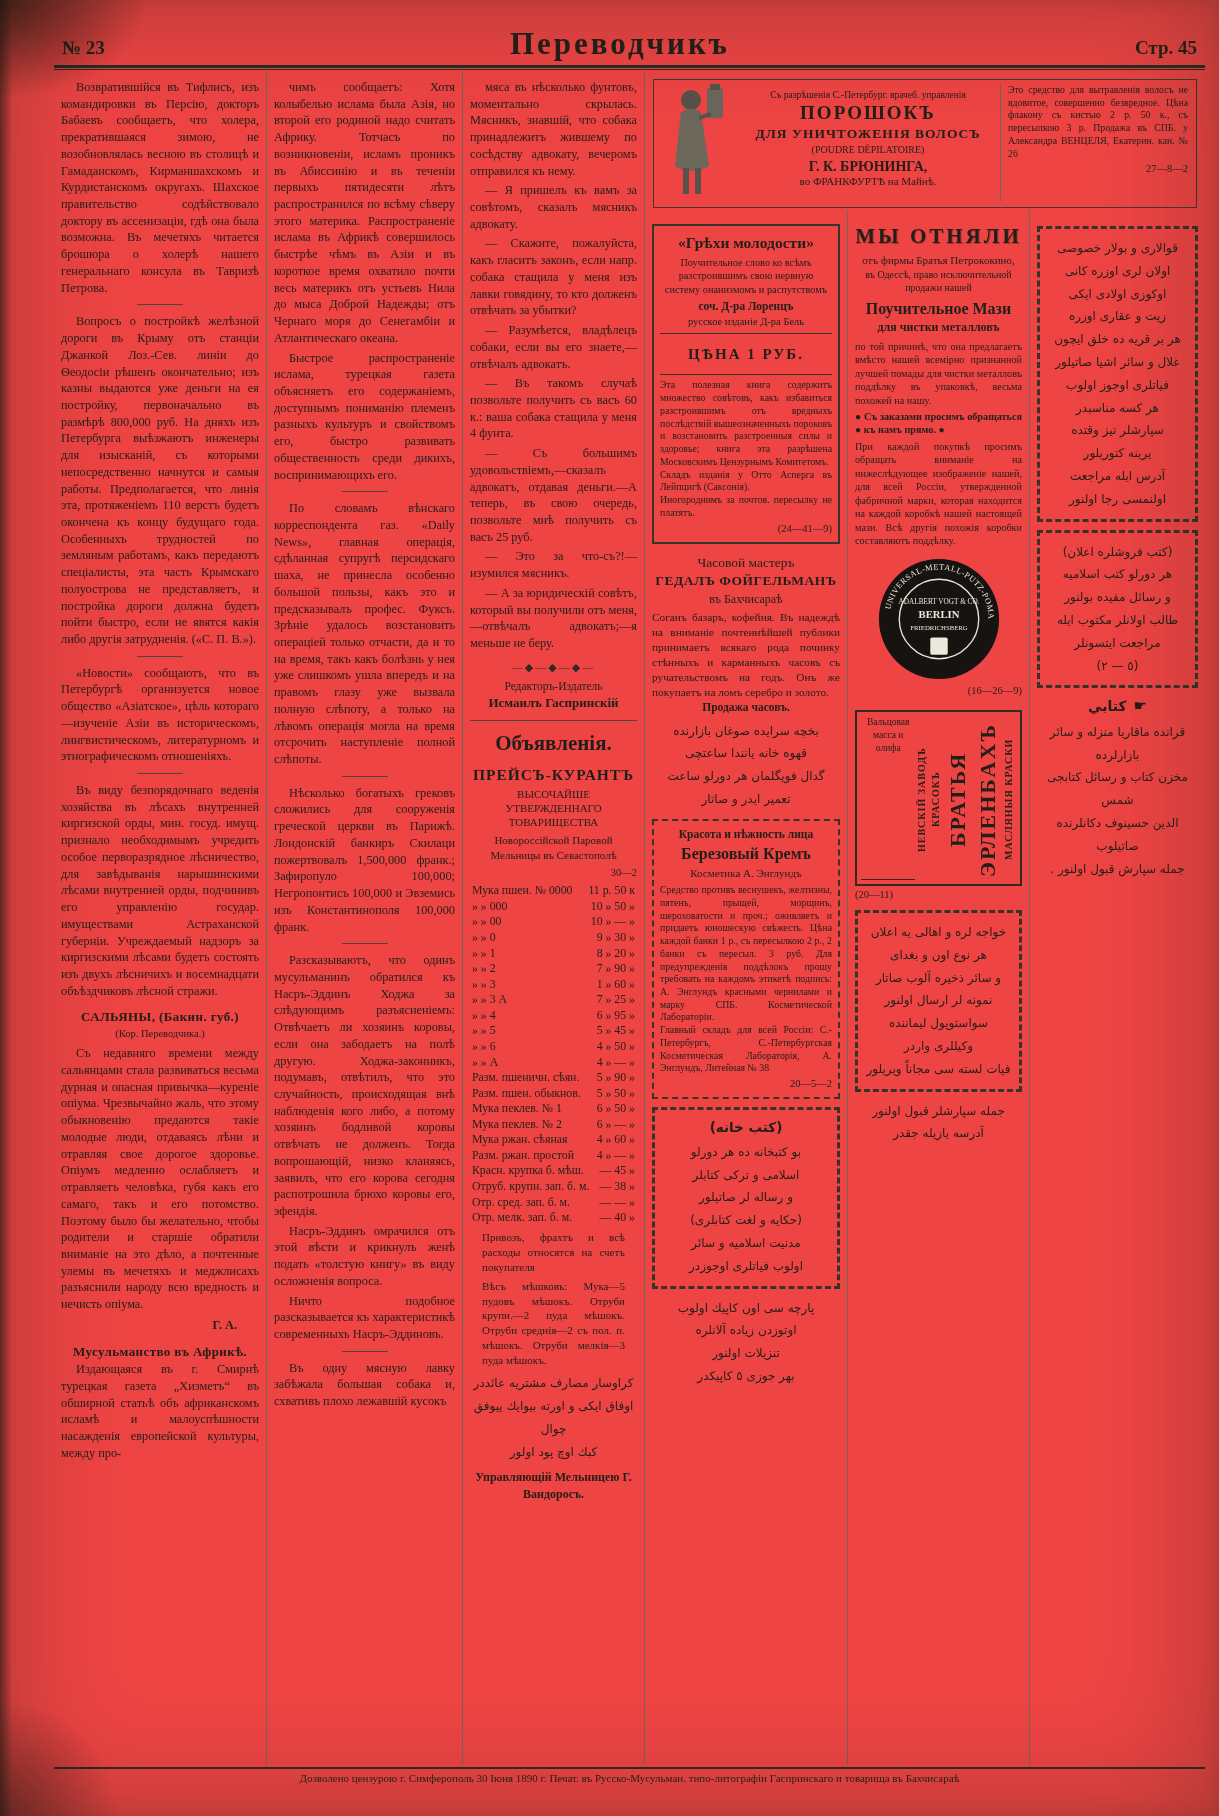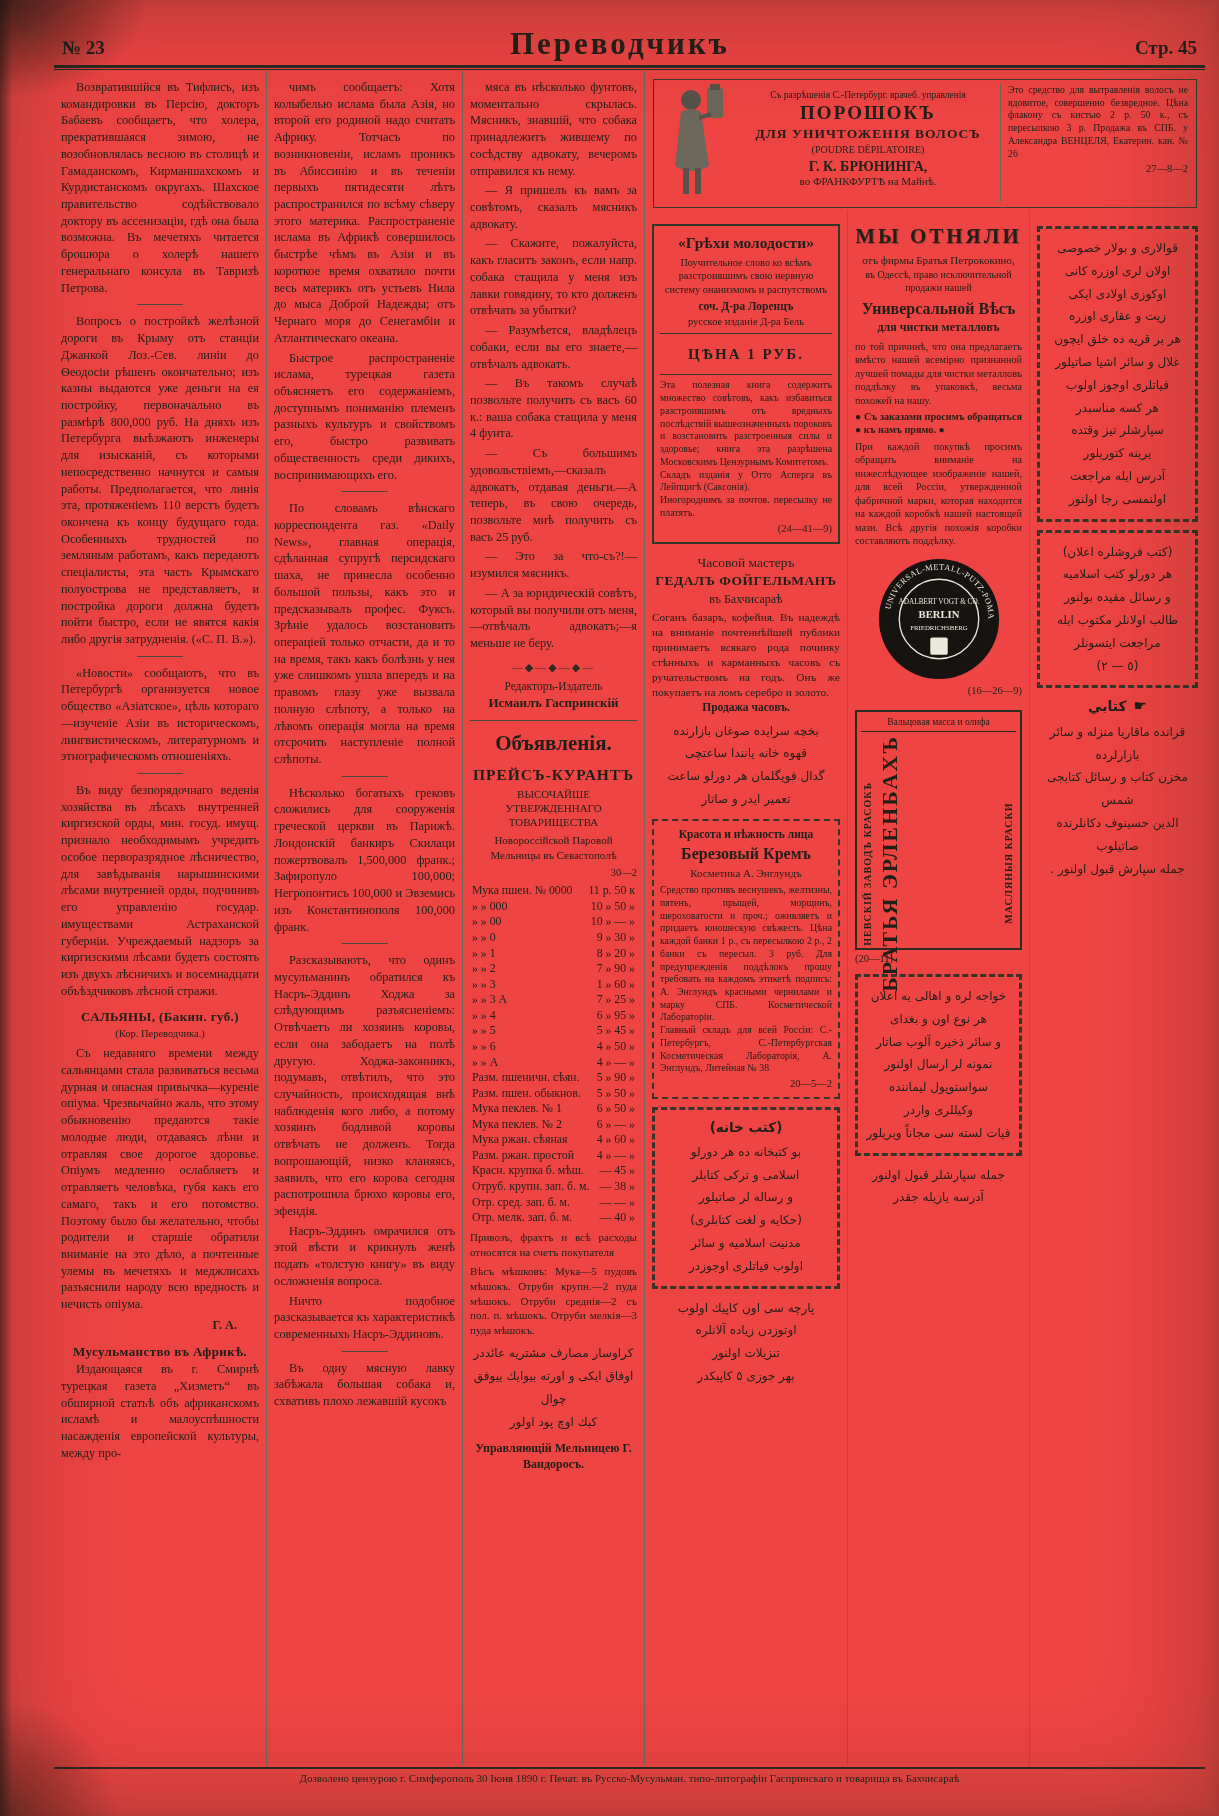--- a/index.html
+++ b/index.html
@@ -40,21 +40,21 @@
 
   .ornament{text-align:center;font-size:11px;letter-spacing:2px;margin:8px 0 4px;color:#2e2b24}
   .editor1{text-align:center;font-size:11.5px;margin-top:2px}
   .editor2{text-align:center;font-size:13px;font-weight:bold;margin-bottom:6px}
   .ads-title{text-align:center;font-weight:bold;font-size:21px;margin:8px 0 6px;border-top:1px solid #4b473e;padding-top:8px}
   .pk-title{text-align:center;font-weight:bold;font-size:15.5px;letter-spacing:1px;margin-top:4px}
   .pk-sub{text-align:center;font-size:11px;line-height:1.3;margin:2px 0 4px}
   .pricelist{margin:3px 0}
   .pr{display:flex;justify-content:space-between;font-size:11.8px;line-height:1.32;padding:0 2px}
   .pr .r2{white-space:nowrap}
-  .smallnote{font-size:11px;text-align:justify;margin:4px 0}
+  .smallnote{font-size:11px;text-align:justify;margin:4px 12px}
   .manager{font-size:12px;text-align:center;font-weight:bold;margin-top:6px}
 
   .ar{direction:rtl;font-family:"DejaVu Sans",sans-serif;font-size:12px;line-height:1.9;text-align:center}
   .arblock{margin:4px 0}
 
   .powder-ad{border:1px solid #3e3a32;margin:8px 8px 2px;padding:4px 8px 5px;overflow:hidden}
   .powder-permit{font-size:9.5px;text-align:center;margin-bottom:2px}
   .powder-row{display:flex;gap:8px;align-items:stretch}
   .powder-girl{flex:none;width:74px;display:flex;align-items:center;justify-content:center}
   .powder-titles{flex:1;text-align:center;padding-top:6px}
@@ -87,21 +87,21 @@
   .ornate .heading{direction:rtl;font-family:"DejaVu Sans",sans-serif;font-weight:bold;text-align:center;font-size:13.5px;margin-bottom:4px}
 
   .mazi-title{text-align:center;font-weight:bold;font-size:21px;letter-spacing:3px;margin-top:4px;text-shadow:1px 1px 0 rgba(40,36,28,.35)}
   .mazi2{text-align:center;font-size:11px;margin-top:2px}
   .mazi3{text-align:center;font-size:10px}
   .mazi4{text-align:center;font-weight:bold;font-size:16px;margin-top:3px}
   .mazi5{text-align:center;font-weight:bold;font-size:12px;margin-bottom:4px}
   .mazibody{font-size:10.2px;line-height:1.32;text-align:justify;margin-bottom:3px}
 
   .logo-wrap{display:flex;justify-content:center;margin:8px 0 0}
-  .erlen{border:2px solid #2e2b24;margin-top:12px;padding:4px;height:240px;display:flex;flex-direction:column}
+  .erlen{border:2px solid #2e2b24;margin-top:12px;padding:4px;height:176px;display:flex;flex-direction:row}
   .erlen-top{text-align:center;font-size:9.5px;border-bottom:1px solid #2e2b24;padding-bottom:2px}
   .erlen-row{display:flex;flex:1;justify-content:space-between;align-items:stretch;padding-top:3px}
   .vside{writing-mode:vertical-rl;transform:rotate(180deg);font-size:10px;font-weight:bold;letter-spacing:1px;text-align:center}
   .vmain{writing-mode:vertical-rl;transform:rotate(180deg);font-size:22px;font-weight:bold;letter-spacing:2px;text-align:center;flex:1}
 
   .hand{font-family:"DejaVu Sans",sans-serif;font-size:15px;margin-left:2px}
   .kitabi-title{direction:rtl;font-family:"DejaVu Sans",sans-serif;font-weight:bold;text-align:center;font-size:14px;margin:6px 0 2px}
 
   .footer{border-top:2px solid #2d2a23;margin-top:2px;padding-top:3px;
           text-align:center;font-size:11px}
@@ -358,21 +358,21 @@
               <div class="ar">تنزيلات اولنور</div>
               <div class="ar">بهر جوزى ٥ كاپيكدر</div>
             </div>
         </section>
 
         <section class="col c5">
           <div>
             <div class="mazi-title">МЫ ОТНЯЛИ</div>
             <div class="mazi2">отъ фирмы Братья Петрококино,</div>
             <div class="mazi3">въ Одессѣ, право исключительной продажи нашей</div>
-            <div class="mazi4">Универсальной Вѣсъ</div>
+            <div class="mazi4">Поучительное Мази</div>
             <div class="mazi5">для чистки металловъ</div>
             <p class="mazibody">по той причинѣ, что она предлагаетъ вмѣсто нашей всемірно признанной лучшей помады для чистки металловъ поддѣлку въ упаковкѣ, весьма похожей на нашу.</p>
             <p class="mazibody c" style="font-weight:bold">● Съ заказами просимъ обращаться ● къ намъ прямо. ●</p>
             <p class="mazibody">При каждой покупкѣ просимъ обращать вниманіе на нижеслѣдующее изображеніе нашей, для всей Россіи, утвержденной фабричной марки, которая находится на каждой коробкѣ нашей настоящей мази. Всѣ другія похожія коробки составляютъ поддѣлку.</p>
           </div>
 
           <div class="logo-wrap">
             <svg viewBox="0 0 130 130" width="126" height="126">
               <circle cx="65" cy="65" r="62" fill="#161310"></circle>
               <circle cx="65" cy="65" r="41" fill="none" stroke="#e9e5d8" stroke-width="1.4"></circle>

